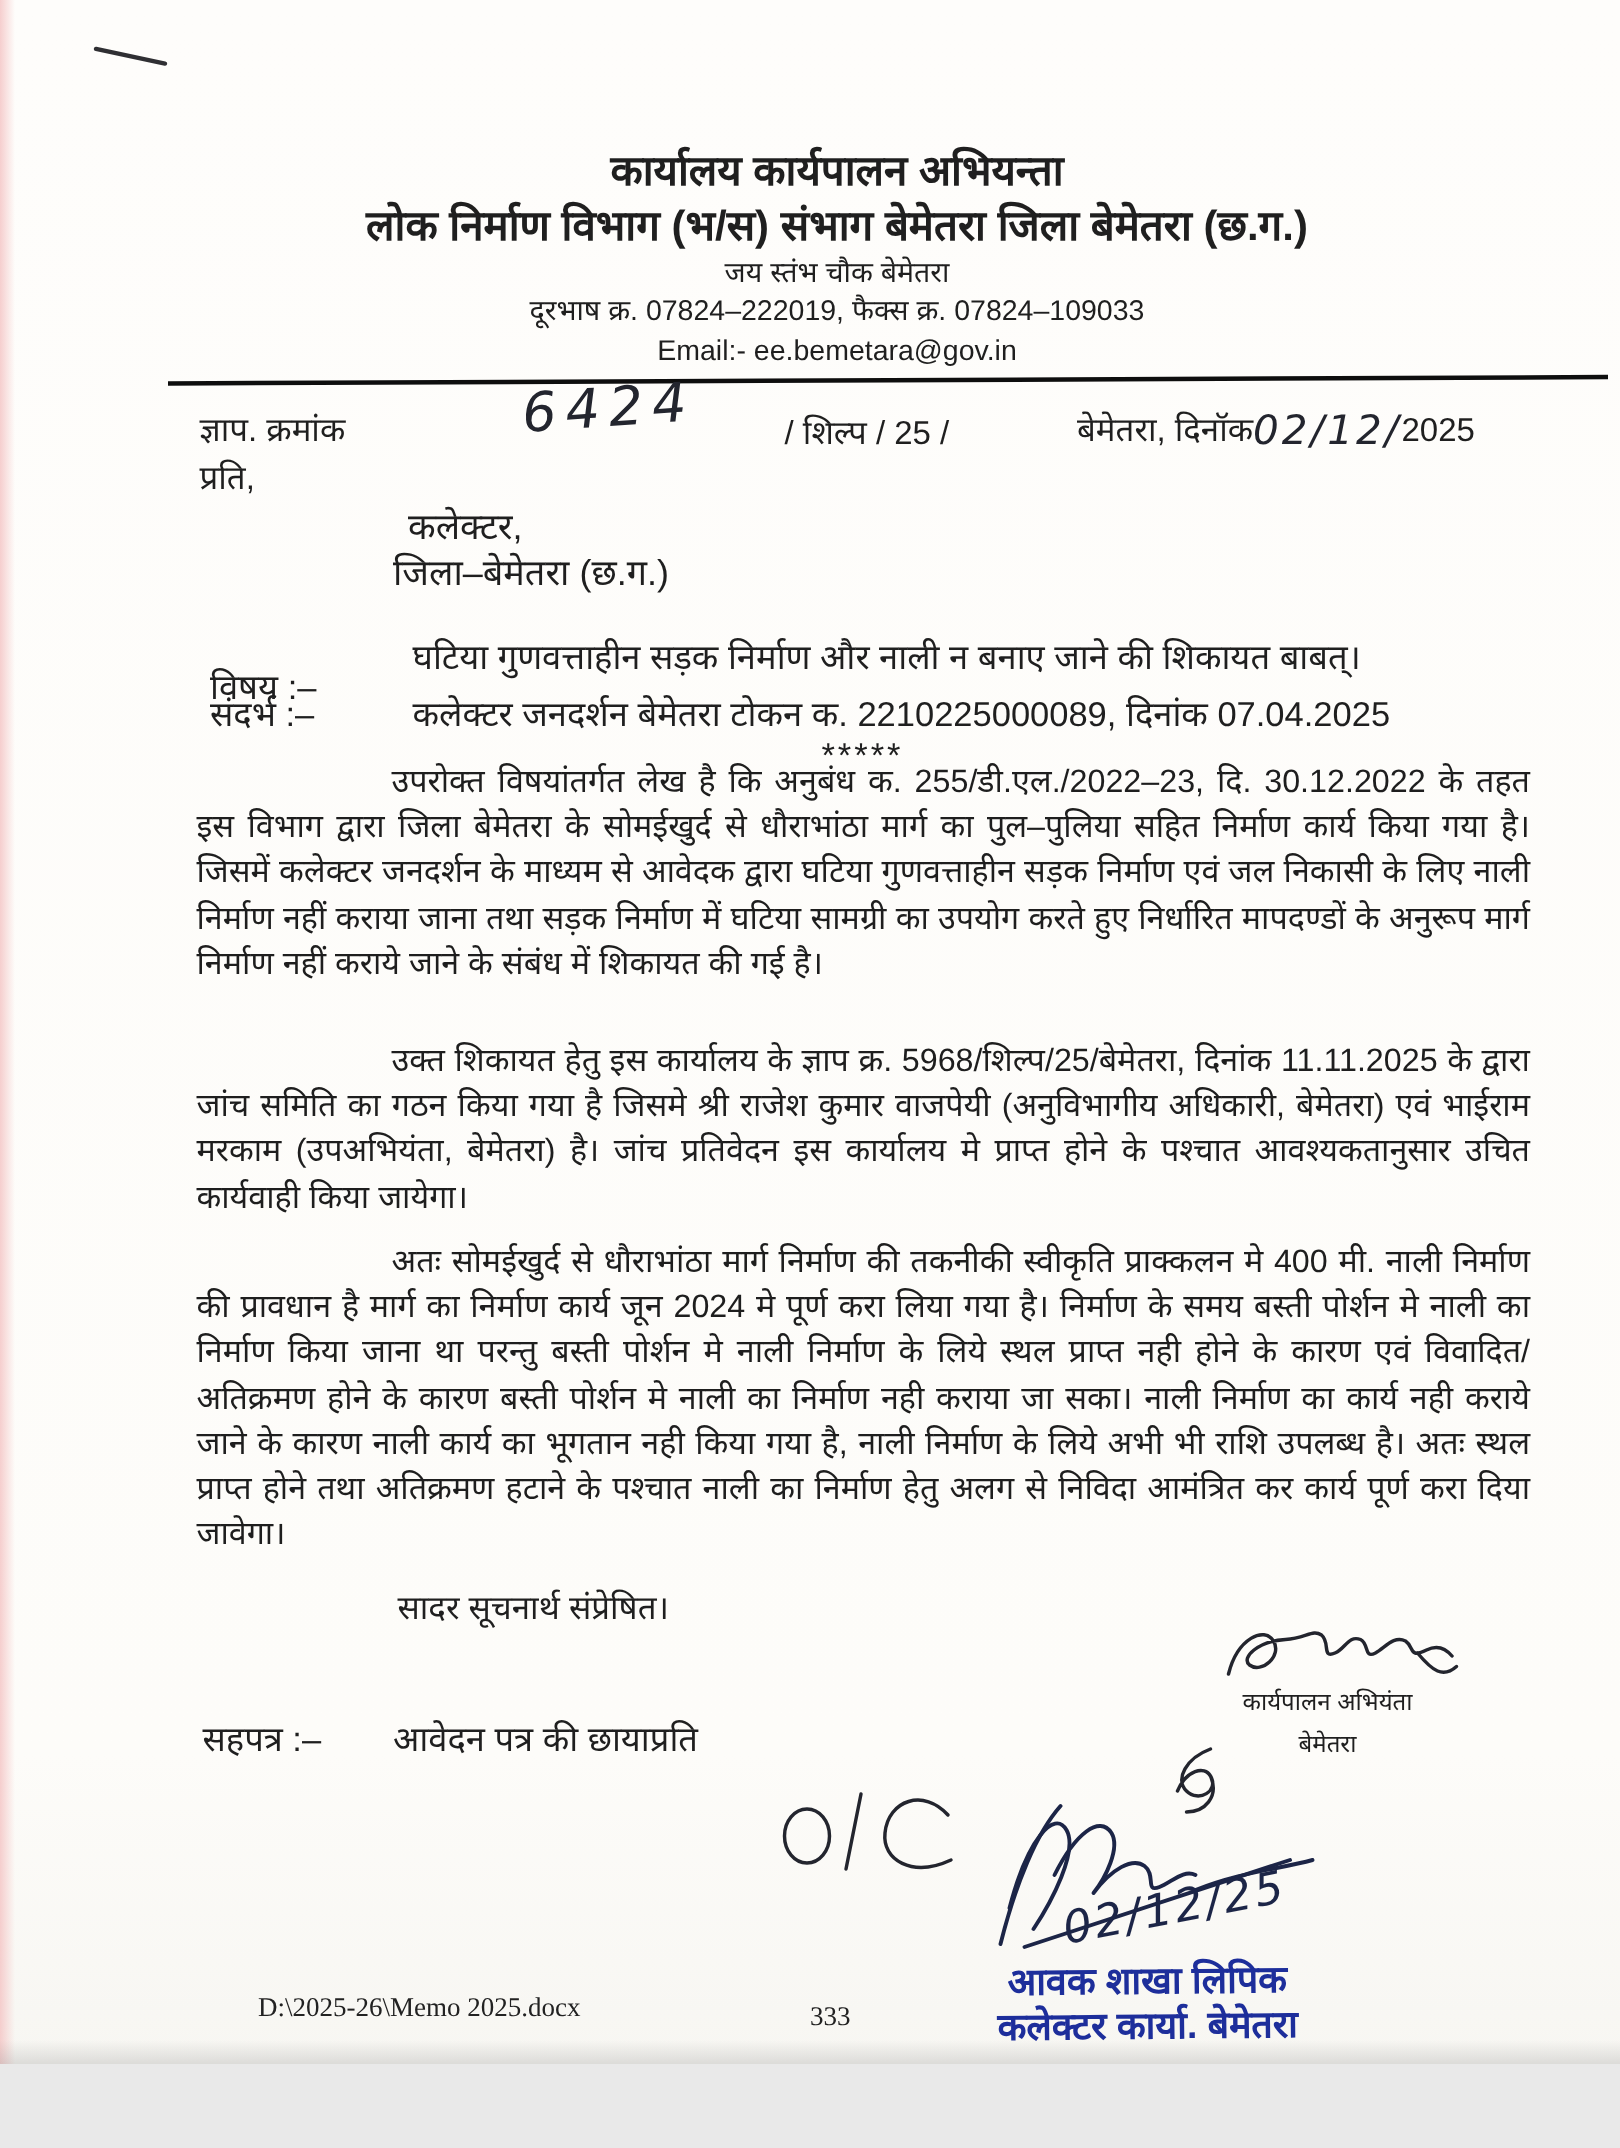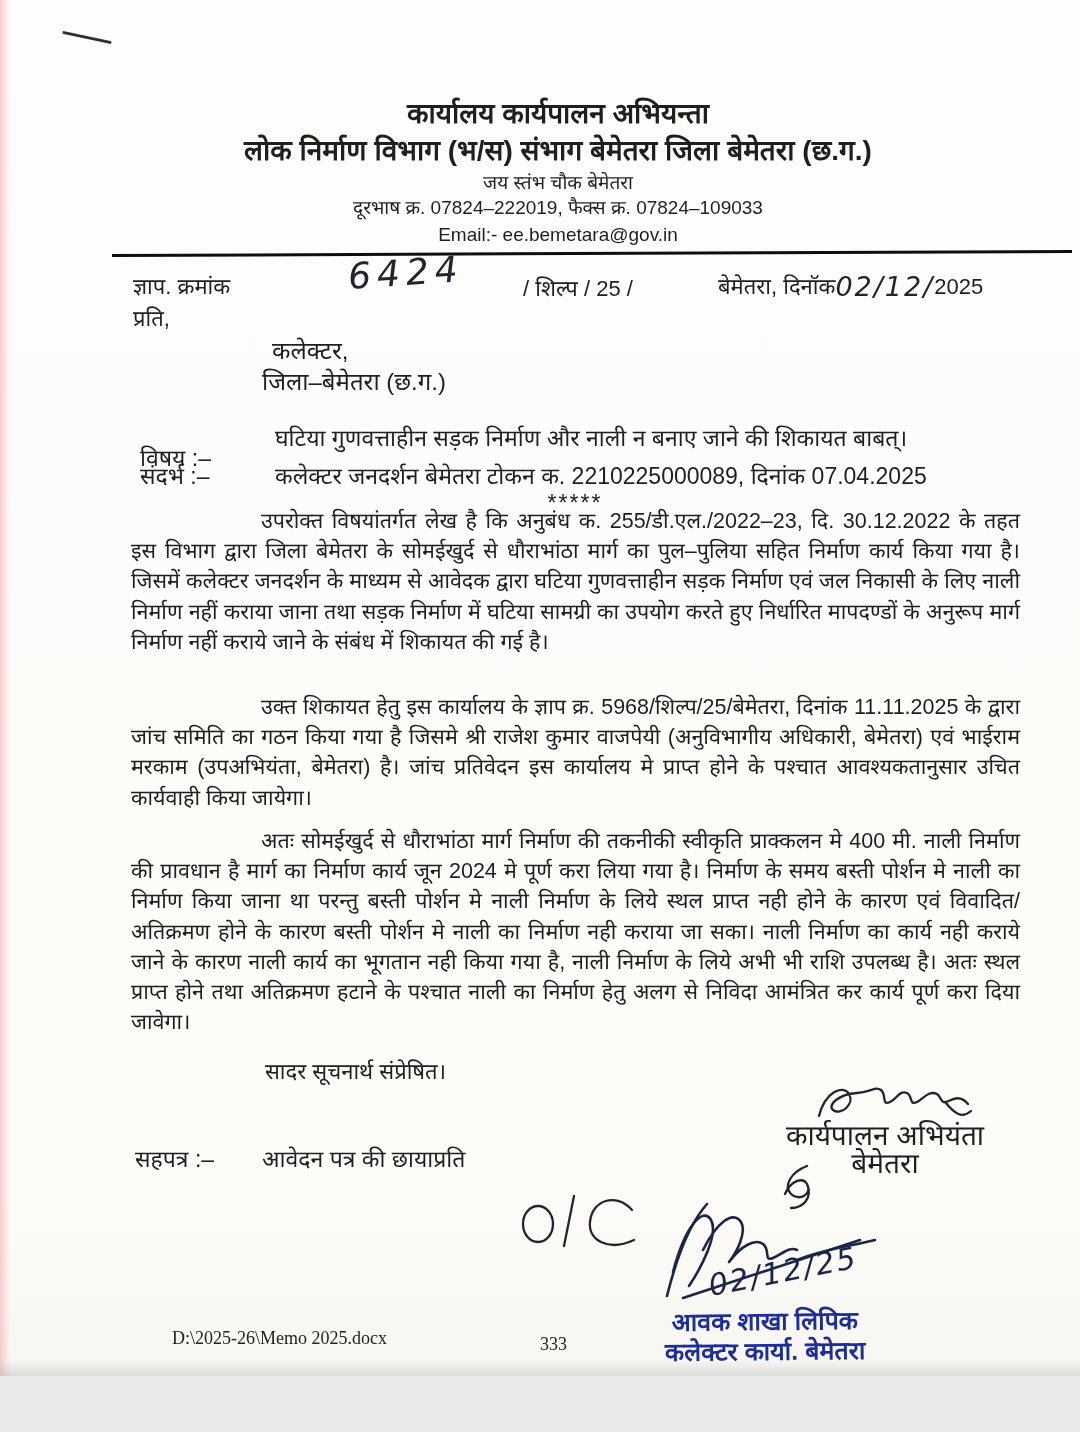--- a/index.html
+++ b/index.html
@@ -38,21 +38,21 @@
   .t23{font-size:23px;}
   .t24{font-size:24px;}
   .hand{font-family:"DejaVu Sans",sans-serif;font-style:italic;color:var(--ink);}
   .hw-no{left:348px;top:252px;font-size:36px;letter-spacing:6px;transform:rotate(-4deg);}
   .hw-inline{font-size:27px;letter-spacing:2px;vertical-align:-2px;}
   
   .para{left:131px;width:889px;font-size:21.5px;line-height:30.2px;
     text-align:justify;text-indent:130px;color:#1e1e1e;}
   
   .sig-block{left:760px;top:1122px;width:250px;text-align:center;
-    font-size:28px;line-height:28px;}
+    font-size:16px;line-height:28px;}
   
   .stamp{left:615px;top:1306px;width:300px;text-align:center;
     color:var(--stamp-blue);font-weight:700;font-size:25px;line-height:30px;
     transform:rotate(-.6deg);}
   .footer-path{left:172px;top:1328px;font-family:"Liberation Serif","DejaVu Serif",serif;
     font-size:18px;color:#222;}
   .footer-page{left:540px;top:1334px;font-family:Liberation Serif, serif;
     font-size:18px;color:#222;text-align:right;}
   svg{display:block;overflow:visible;}
   .sig-stroke{fill:none;stroke:var(--ink);stroke-width:2.3;stroke-linecap:round;stroke-linejoin:round;}

